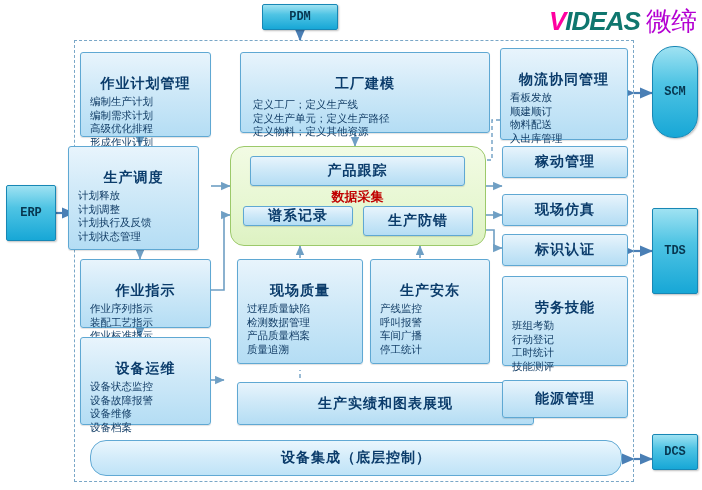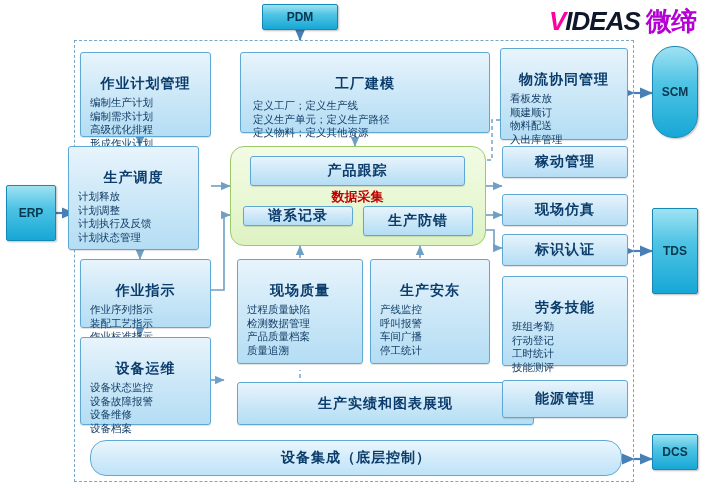--- a/index.html
+++ b/index.html
@@ -2,21 +2,21 @@
 <html><head>
 <meta charset="utf-8">
 <style>
   html,body{margin:0;padding:0;}
   body{
     width:702px;height:490px;position:relative;overflow:hidden;
     background:#ffffff;
     font-family:"Liberation Sans","DejaVu Sans",sans-serif;
     font-size:11px;color:#0a2d5a;
   }
-  .abs{position:absolute;box-sizing:border-box;}
+  .abs{position:absolute;box-sizing:border-box;font-family:Liberation Mono, monospace;}
 
   
   .card{
     background:linear-gradient(180deg,#e8f4fc 0%,#cfe9f8 45%,#b4ddf4 100%);
     border:1px solid #5fa8d3;
     border-radius:3px;
     box-shadow:0 1px 1px rgba(0,0,0,.12);
   }
   .card .title{
     text-align:center;font-size:14px;font-weight:bold;color:#0b3c6b;
@@ -56,22 +56,22 @@
     display:flex;align-items:center;justify-content:center;
     font-size:14px;font-weight:bold;color:#0b3c6b;letter-spacing:1px;
   }
 
   
   .logo{
     position:absolute;right:6px;top:4px;font-size:26px;font-weight:bold;
     font-style:italic;letter-spacing:-1px;
   }
   .logo .v{color:#ff00a0;}
-  .logo .ideas{color:#0f172a;}
-  .logo .cn{color:#b400d2;font-style:normal;font-weight:bold;}
+  .logo .ideas{color:#0f766e;}
+  .logo .cn{color:#b400d2;font-style:normal;font-weight:normal;}
 
   .redlabel{color:#c00000;font-weight:bold;}
   svg.overlay{position:absolute;left:0;top:0;width:702px;height:490px;pointer-events:none;}
 </style>
 </head>
 <body>
 
 <div class="logo">
   <span class="v">V</span><span class="ideas">IDEAS</span> <span class="cn">微缔</span>
 </div>

